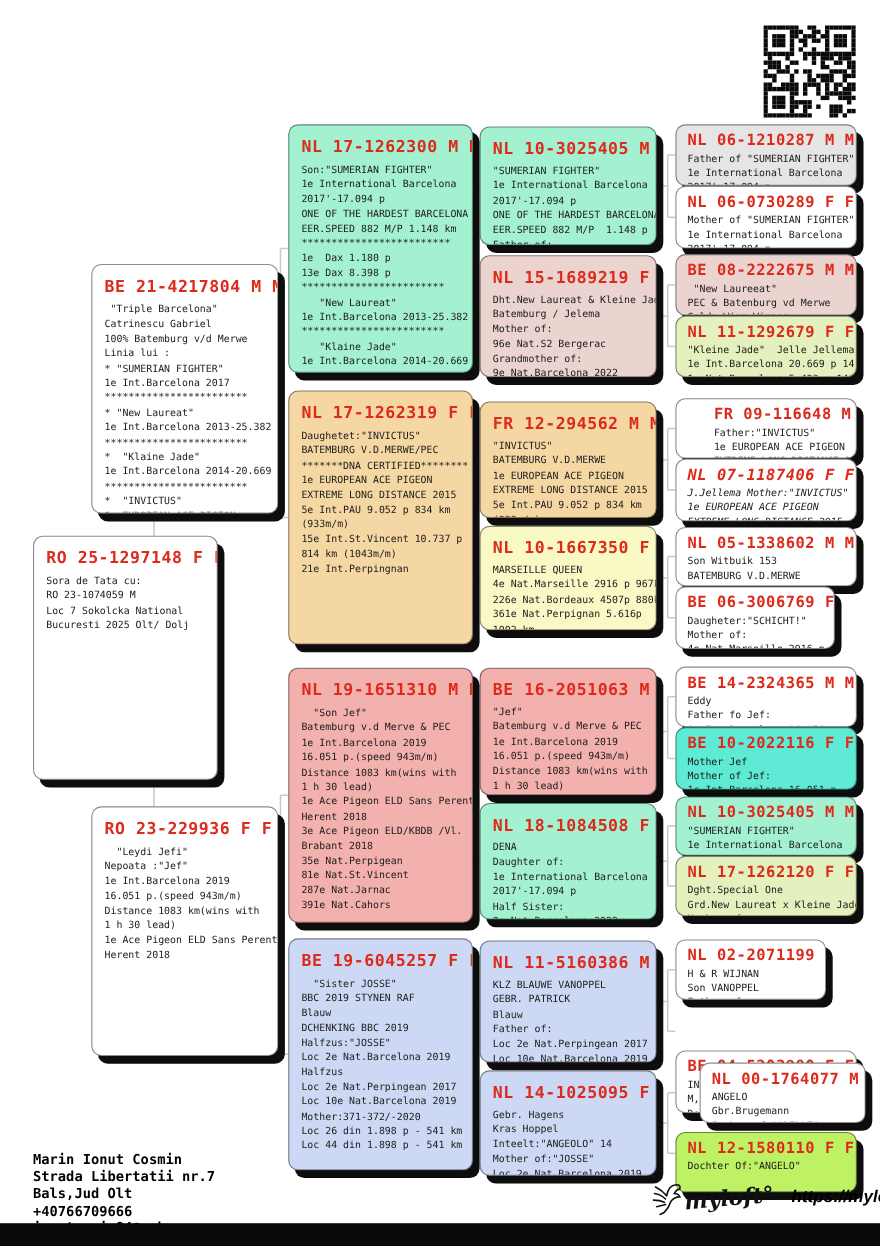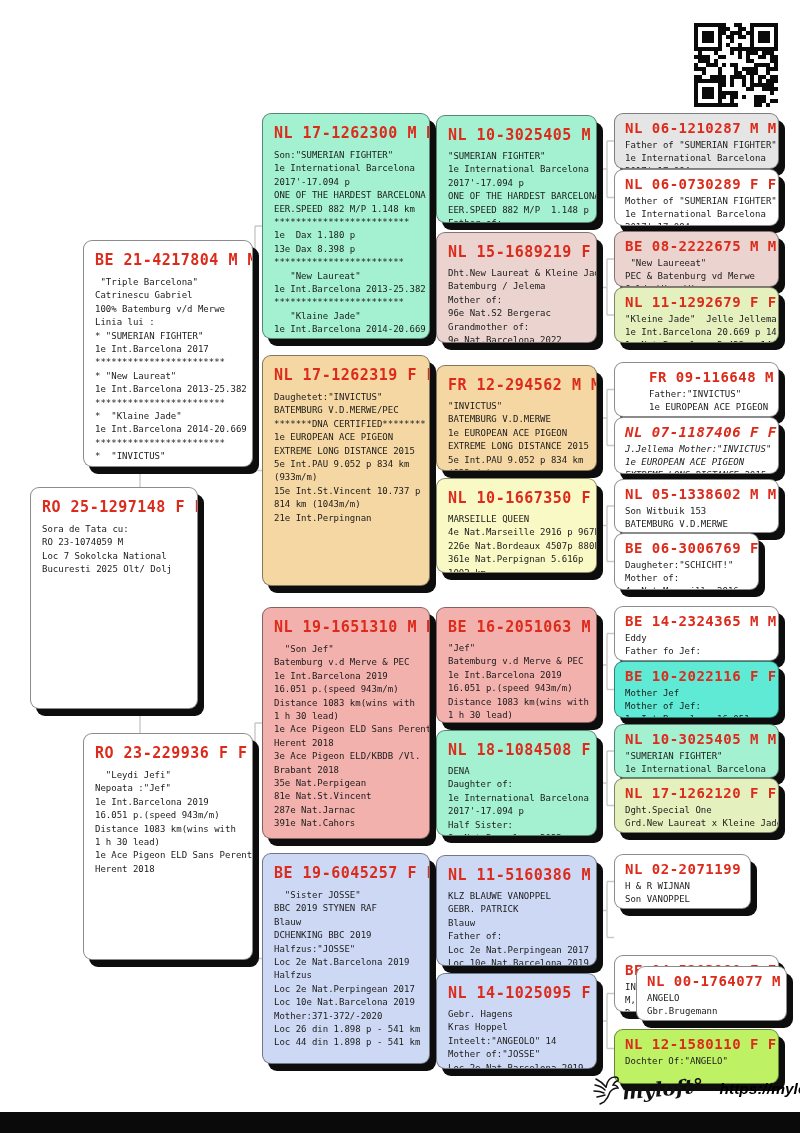--- a/index.html
+++ b/index.html
@@ -546,20 +546,27 @@
         <span class="box-title">NL 00-1764077 M M</span>
         <span class="box-line">ANGELO</span>
         <span class="box-line">Gbr.Brugemann</span>
         <span class="box-line">Father of:"ODILLE"</span>
       </div>
       <div class="box c4" style="left: 614px; top: 1029px; width: 165px; height: 55px; background: #bef264;">
         <span class="box-title">NL 12-1580110 F F</span>
         <span class="box-line">Dochter Of:"ANGELO"</span>
       </div>
     </div>
+  <div id="owner">
+      <span class="owner-line">Marin Ionut Cosmin</span>
+      <span class="owner-line">Strada Libertatii nr.7</span>
+      <span class="owner-line">Bals,Jud Olt</span>
+      <span class="owner-line">+40766709666</span>
+      <span class="owner-line">ionutmarin84@yahoo.com</span>
+    </div>
   <div id="brand">
     <svg width="28" height="34" viewBox="0 0 28 34">
       <g fill="none" stroke="#111" stroke-width="1.5" stroke-linecap="round">
         <path d="M4 7 Q10 10 14 15"></path>
         <path d="M3 13 Q9 14 13 18"></path>
         <path d="M2 19 Q8 19 12 21"></path>
         <path d="M5 25 Q10 24 13 23"></path>
         <path d="M14 15 Q16 5 23 5 Q27 5 26 9 Q23 9 21 13 Q25 13 26 16 Q21 16 18 20 Q16 26 12 30 L8 32"></path>
       </g>
     </svg>

